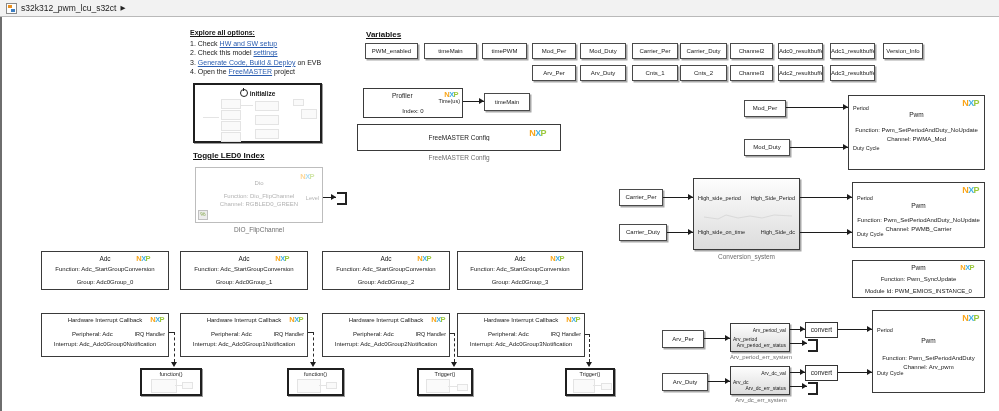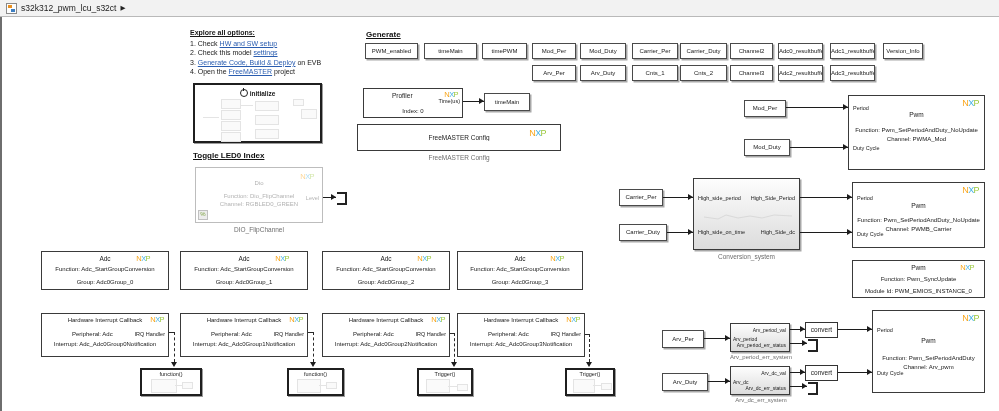--- a/index.html
+++ b/index.html
@@ -21,21 +21,21 @@
   .flat{border:1px solid #3a3a3a;}
   .thick{border:2px solid #1f1f1f;box-shadow:1px 1px 0 #9c9c9c;}
   .shadow{box-shadow:1.5px 1.5px 0 #a8a8a8;}
   .grad{background:linear-gradient(180deg,#fdfdfd 0%,#dcdcdc 100%);}
   .store{position:absolute;box-sizing:border-box;background:#fff;border:1px solid #4a4a4a;
          box-shadow:1.5px 1.5px 0 #a8a8a8;font-size:6px;text-align:center;overflow:hidden;white-space:nowrap;}
   .vcell{height:16px;line-height:14px;}
   .ctr{position:absolute;left:0;right:0;text-align:center;white-space:nowrap;overflow:hidden;}
   .pl{position:absolute;font-size:5.5px;white-space:nowrap;}
   .cap{position:absolute;color:#6e6e6e;font-size:6.5px;text-align:center;white-space:nowrap;}
-  .nxp{position:absolute;font-weight:normal;font-size:7.5px;letter-spacing:-0.6px;line-height:7px;padding-left:36px;}
+  .nxp{position:absolute;font-weight:bold;font-size:7.5px;letter-spacing:-0.6px;line-height:7px;padding-left:36px;}
   .nxp span{display:inline;}
   .faded{border-color:#bdbdbd !important;color:#b2b2b2 !important;}
   .faded .nxp{opacity:.45;}
   
   .wh{position:absolute;height:1px;background:#1c1c1c;}
   .dh{position:absolute;height:0;border-top:1px dashed #2a2a2a;}
   .dv{position:absolute;width:0;border-left:1px dashed #2a2a2a;}
   .ar{position:absolute;width:0;height:0;border-top:3px solid transparent;border-bottom:3px solid transparent;border-left:5px solid #1c1c1c;}
   .ad{position:absolute;width:0;height:0;border-left:3px solid transparent;border-right:3px solid transparent;border-top:5px solid #1c1c1c;}
   .term{position:absolute;width:8px;height:9px;border-top:2px solid #222;border-right:2px solid #222;border-bottom:2px solid #222;}
@@ -64,21 +64,21 @@
 </div>
 
 <div class="abs" id="explore">
   <div class="hl">Explore all options:</div>
   <div><span>1. Check </span><a class="lnk">HW and SW setup</a><span></span></div>
   <div><span>2. Check this model </span><a class="lnk">settings</a><span></span></div>
   <div><span>3. </span><a class="lnk">Generate Code, Build &amp; Deploy</a><span> on EVB</span></div>
   <div><span>4. Open the </span><a class="lnk">FreeMASTER</a><span> project</span></div>
 </div>
 
-<div class="abs heading" style="left:366px;top:30px;">Generate</div>
+<div class="abs heading" style="left:366px;top:30px;">Variables</div>
 
 <div class="blk thick" style="left:193px;top:83px;width:129px;height:60px;">
   <div class="ctr" style="top:3px;font-weight:bold;font-size:6.5px;"><span class="pwr"><i></i></span><span>initialize</span></div>
   <i class="ghost" style="left:26px;top:14px;width:18px;height:8px;"></i>
   <i class="ghost" style="left:26px;top:25px;width:18px;height:8px;"></i>
   <i class="ghost" style="left:26px;top:36px;width:18px;height:8px;"></i>
   <i class="ghost" style="left:26px;top:47px;width:18px;height:8px;"></i>
   <i class="ghost" style="left:60px;top:16px;width:22px;height:8px;"></i>
   <i class="ghost" style="left:60px;top:30px;width:22px;height:8px;"></i>
   <i class="ghost" style="left:60px;top:44px;width:22px;height:8px;"></i>

